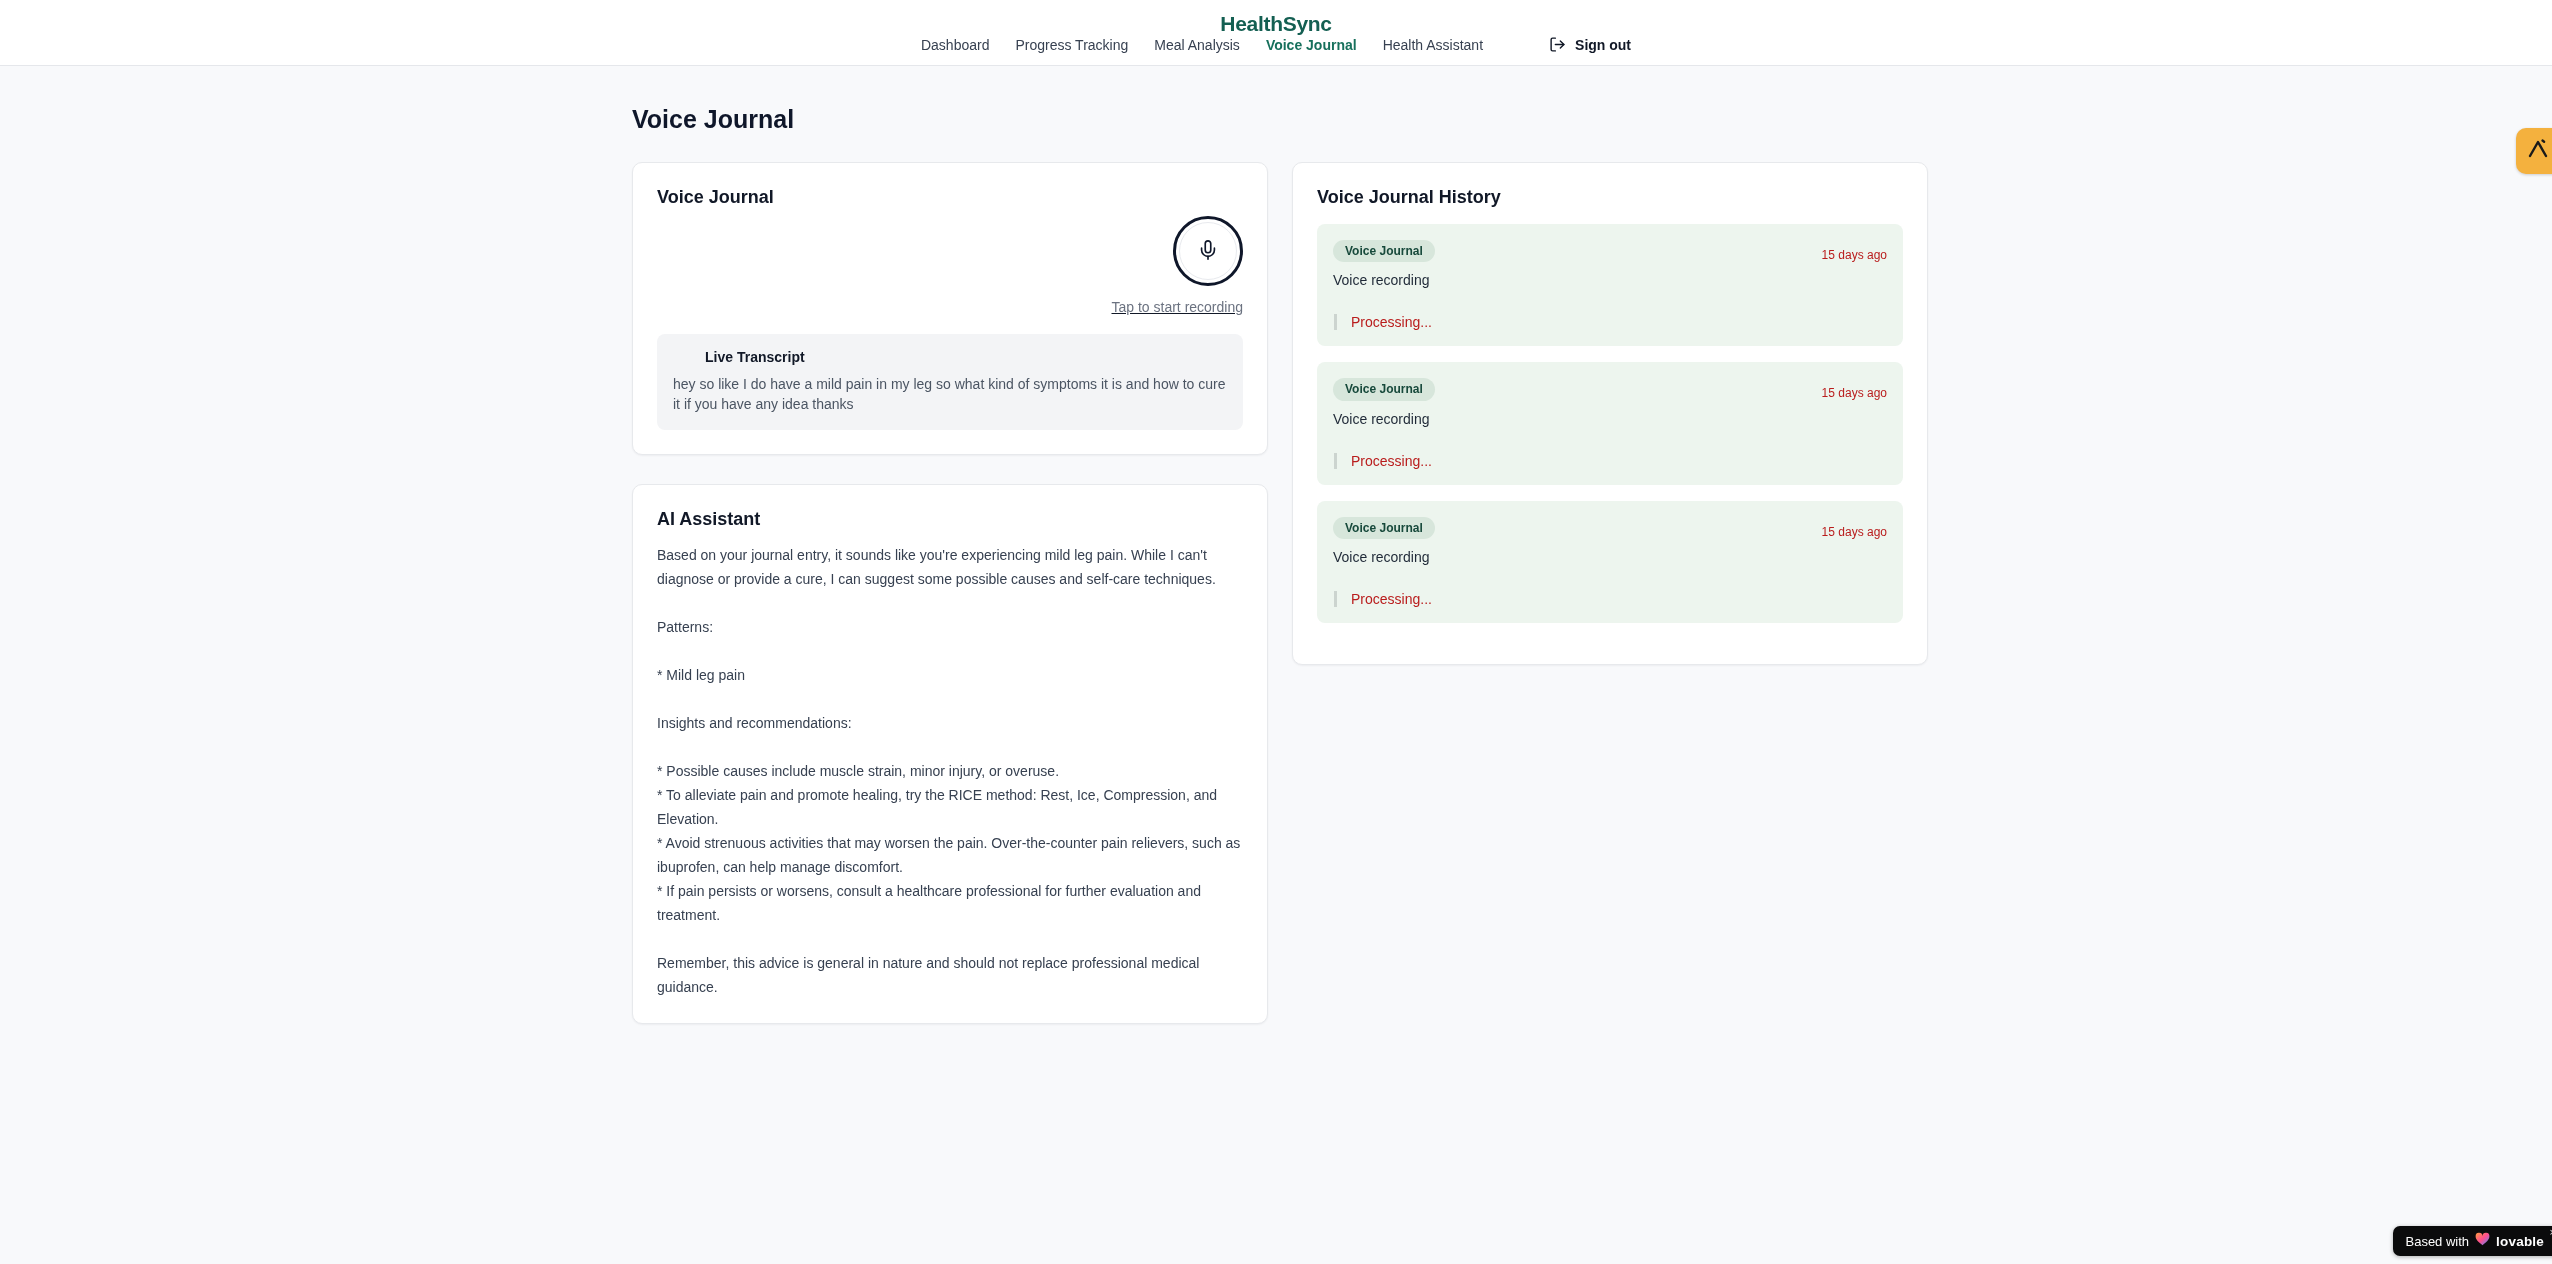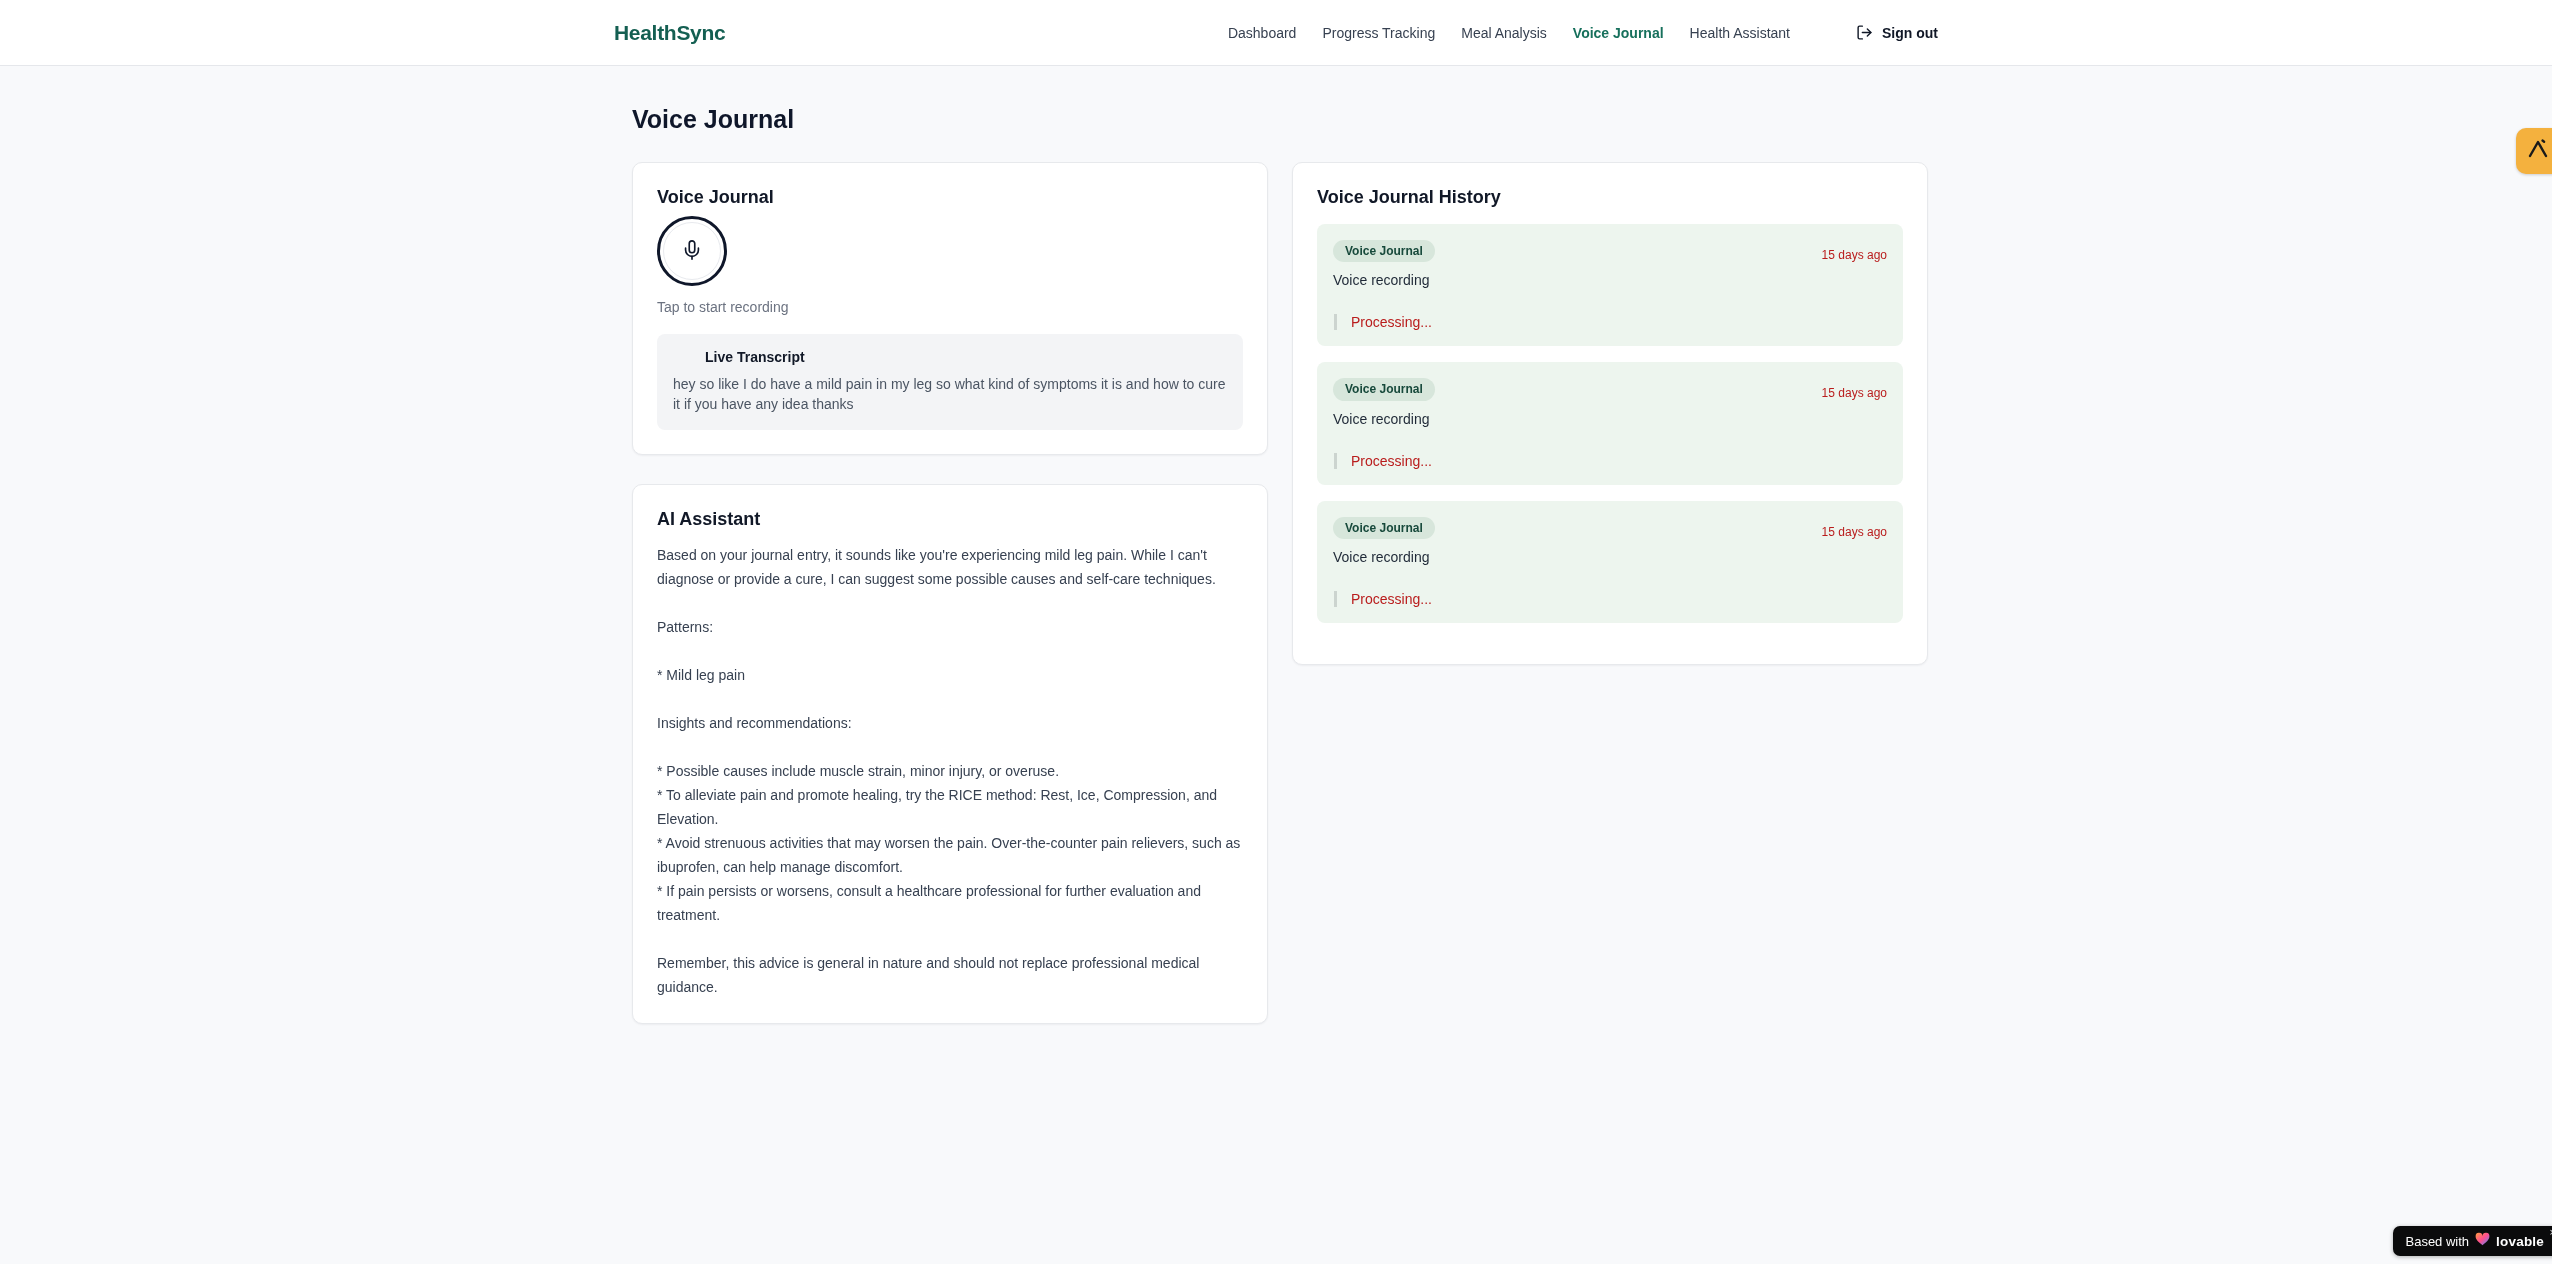--- a/index.html
+++ b/index.html
@@ -11,21 +11,21 @@
     position:relative;
   }
 
   
   header {
     height:66px; background:#ffffff; border-bottom:1px solid #e5e7eb;
     display:flex; align-items:center;
   }
   .header-inner {
     width:1344px; margin:16px auto; padding:0 10px;
-    display:flex; align-items:center; justify-content:space-between;
+    display:flex; align-items:center; justify-content:space-between;flex-direction:column;
   }
   .logo {
     font-size:21px; font-weight:800; color:#145f52; letter-spacing:-0.3px;
     cursor:pointer;
   }
   nav { display:flex; align-items:center; gap:26px; }
   nav a {
     font-size:14px; color:#374151; text-decoration:none; font-weight:500; cursor:pointer;
   }
   nav a.active { color:#17705c; font-weight:600; }
@@ -48,21 +48,21 @@
   .col-left { display:flex; flex-direction:column; gap:29px; }
 
   .card {
     background:#ffffff; border:1px solid #e7e9ec; border-radius:10px;
     box-shadow:0 1px 2px rgba(16,24,40,.05);
     padding:24px;
   }
   .card h2 { font-size:18px; font-weight:600; color:#111827; }
 
   
-  .mic-wrap { display:flex; flex-direction:column; align-items:flex-start; margin-top:8px; }
+  .mic-wrap { display:flex; flex-direction:column; align-items:flex-end; margin-top:8px;text-decoration:underline; }
   .mic-btn {
     width:70px; height:70px; border-radius:50%;
     background:#ffffff; border:3px solid #0f172a;
     display:flex; align-items:center; justify-content:center;
     position:relative; cursor:pointer;
   }
   .mic-btn::after {
     content:""; position:absolute; inset:3px; border-radius:50%;
     border:1px solid #e8eaee;
   }

